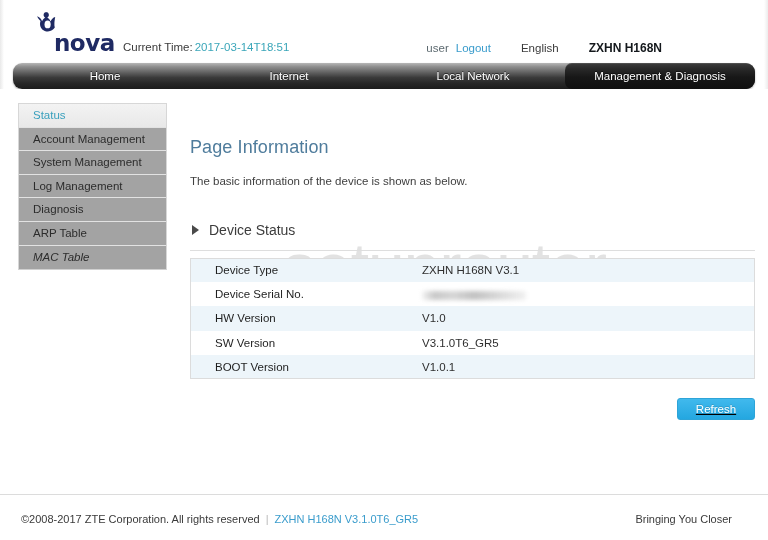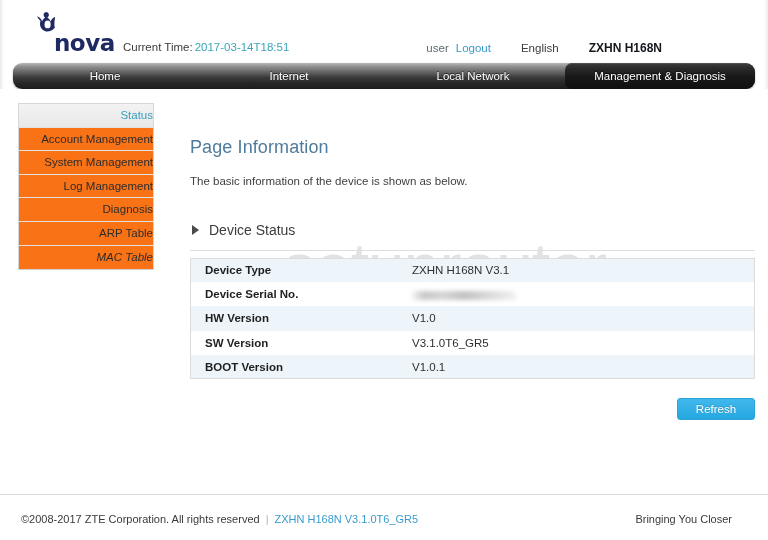--- a/index.html
+++ b/index.html
@@ -158,27 +158,26 @@
     white-space: nowrap;
     pointer-events: none;
     z-index: 1;
   }
 
   
   #sidebar {
     position: absolute;
     left: 18px;
     top: 14px;
-    width: 136px;
+    width: 149px;
     border: 1px solid #d7d7d7;
     border-bottom: 1px solid #d0d0d0;
-    background: #f97316;
+    background: #a3a3a3;
     box-sizing: border-box;
     z-index: 3;
-    text-align: right;
   }
   .side-item {
     height: 23.6px;
     line-height: 23.6px;
     padding-left: 14px;
     font-size: 11.5px;
     color: #2c2c2c;
     border-bottom: 1px solid #e2e2e2;
     box-sizing: border-box;
     cursor: pointer;
@@ -252,22 +251,22 @@
   #info-table tr { height: 24.2px; }
   #info-table tr.odd  { background: #edf5fa; }
   #info-table tr.even { background: #ffffff; }
   #info-table td {
     font-size: 11.5px;
     padding: 0;
     vertical-align: middle;
   }
   #info-table td.label {
     width: 205px;
-    padding-left: 14px;
-    font-weight: bold;
+    padding-left: 24px;
+    font-weight: normal;
     color: #1f1f1f;
     margin-top: 20px;
   }
   #info-table td.value {
     color: #2f2f2f;
     padding-left: 2px;
   }
   .redacted {
     display: inline-block;
     width: 104px;
@@ -283,20 +282,21 @@
     filter: blur(2.2px);
     vertical-align: middle;
   }
 
   
   #refresh-row {
     margin-top: 19px;
     width: 565px;
     display: flex;
     justify-content: flex-end;
+    text-decoration: underline;
   }
   #refresh-button {
     width: 78px;
     height: 22px;
     border: 1px solid #2da4d8;
     border-radius: 3px;
     background: linear-gradient(to bottom, #41b9ed 0%, #24a7e0 100%);
     color: #ffffff;
     font-size: 11.5px;
     font-family: "Liberation Sans", sans-serif;

